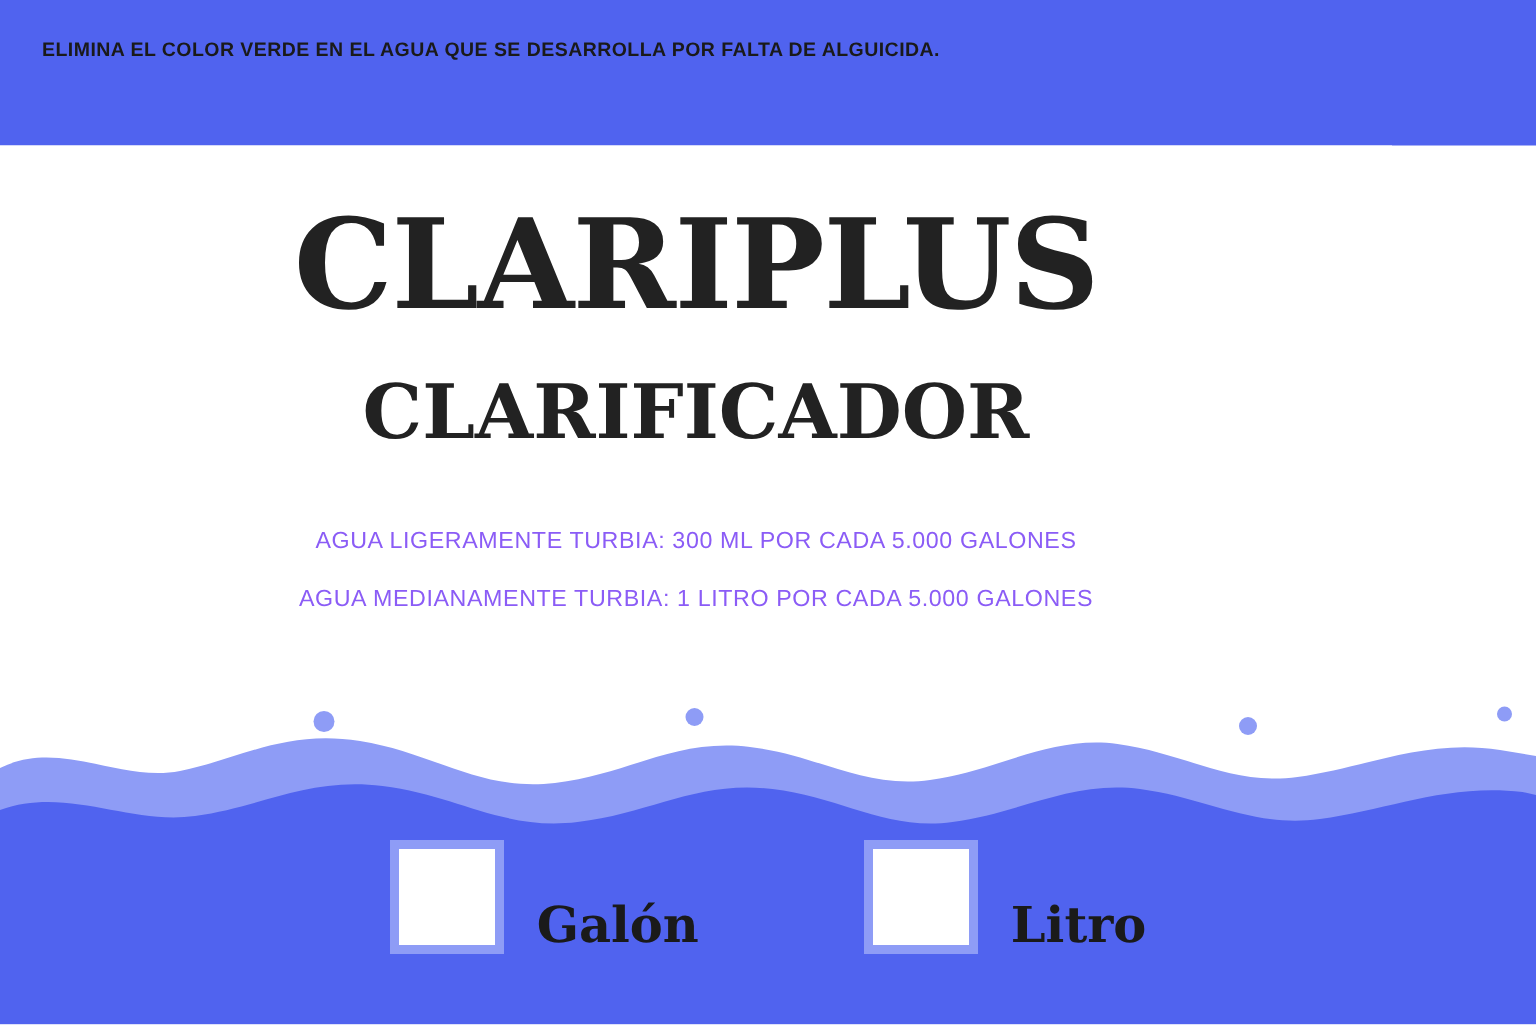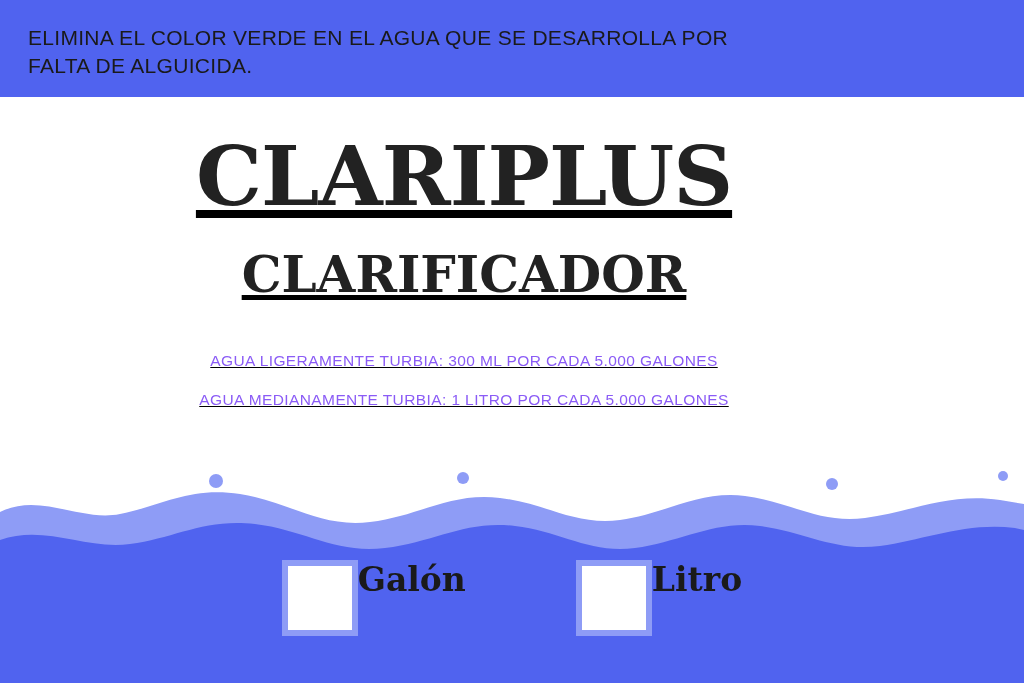--- a/index.html
+++ b/index.html
@@ -27,40 +27,39 @@
     left: 0;
     top: 0;
     width: 1024px;
     height: 97px;
     background: #5063ef;
     box-sizing: border-box;
     padding: 24px 28px 0 28px;
   }
   .banner-text {
     font-family: "Liberation Sans", sans-serif;
-    font-weight: normal;
-    font-size: 21px;
+    font-weight: bold;
+    font-size: 13px;
     line-height: 1.32;
     letter-spacing: 0.3px;
     color: #1a1a1a;
     text-transform: uppercase;
     max-width: 730px;
     white-space: pre-line;
   }
 
   
   .main {
     position: absolute;
     left: 0;
     top: 97px;
     width: 928px;
     height: 400px;
     background: #ffffff;
     text-align: center;
-    text-decoration: underline;
   }
   .brand {
     font-family: "DejaVu Serif", "Liberation Serif", serif;
     font-weight: bold;
     font-size: 83px;
     line-height: 1;
     letter-spacing: -1px;
     color: #222222;
     margin-top: 38px;
     text-transform: uppercase;
@@ -106,22 +105,22 @@
     top: 545px;
     width: 1024px;
     height: 105px;
     display: flex;
     justify-content: center;
     align-items: center;
     gap: 110px;
   }
   .option {
     display: flex;
-    align-items: flex-start;
-    gap: 0;
+    align-items: flex-end;
+    gap: 22px;
   }
   .checkbox {
     width: 76px;
     height: 76px;
     background: #ffffff;
     border: 6px solid #8e9cf6;
     box-sizing: border-box;
   }
   .option-label {
     font-family: "DejaVu Serif", "Liberation Serif", serif;

